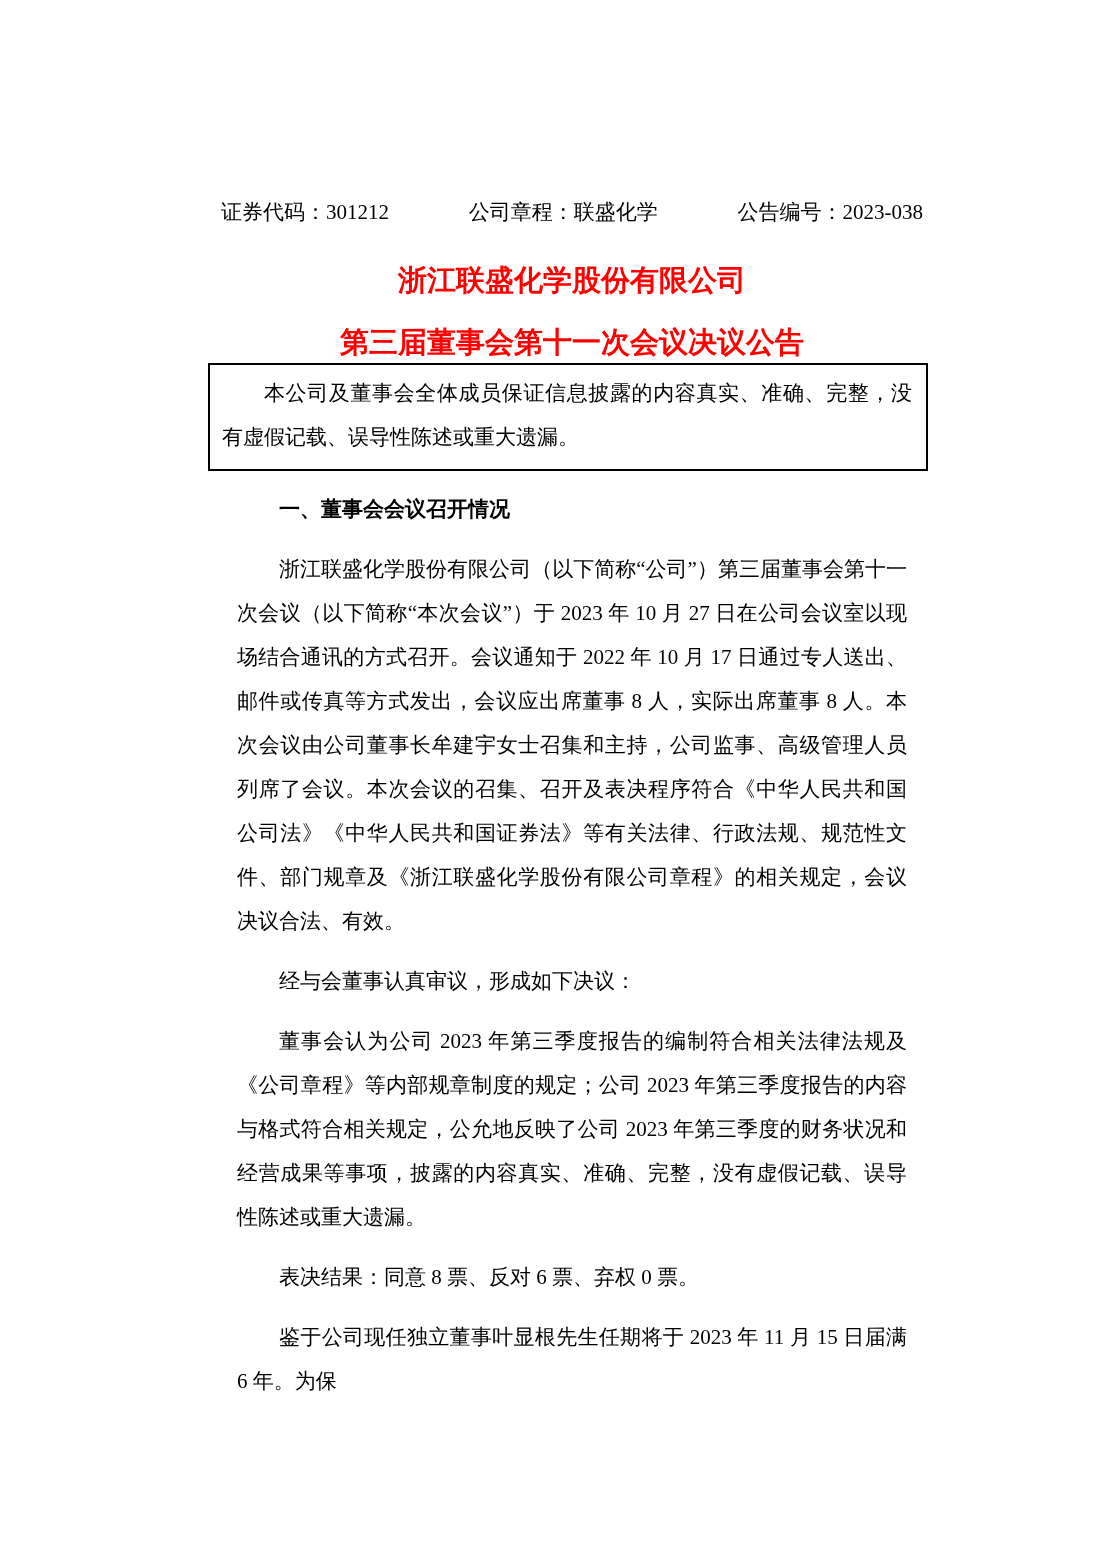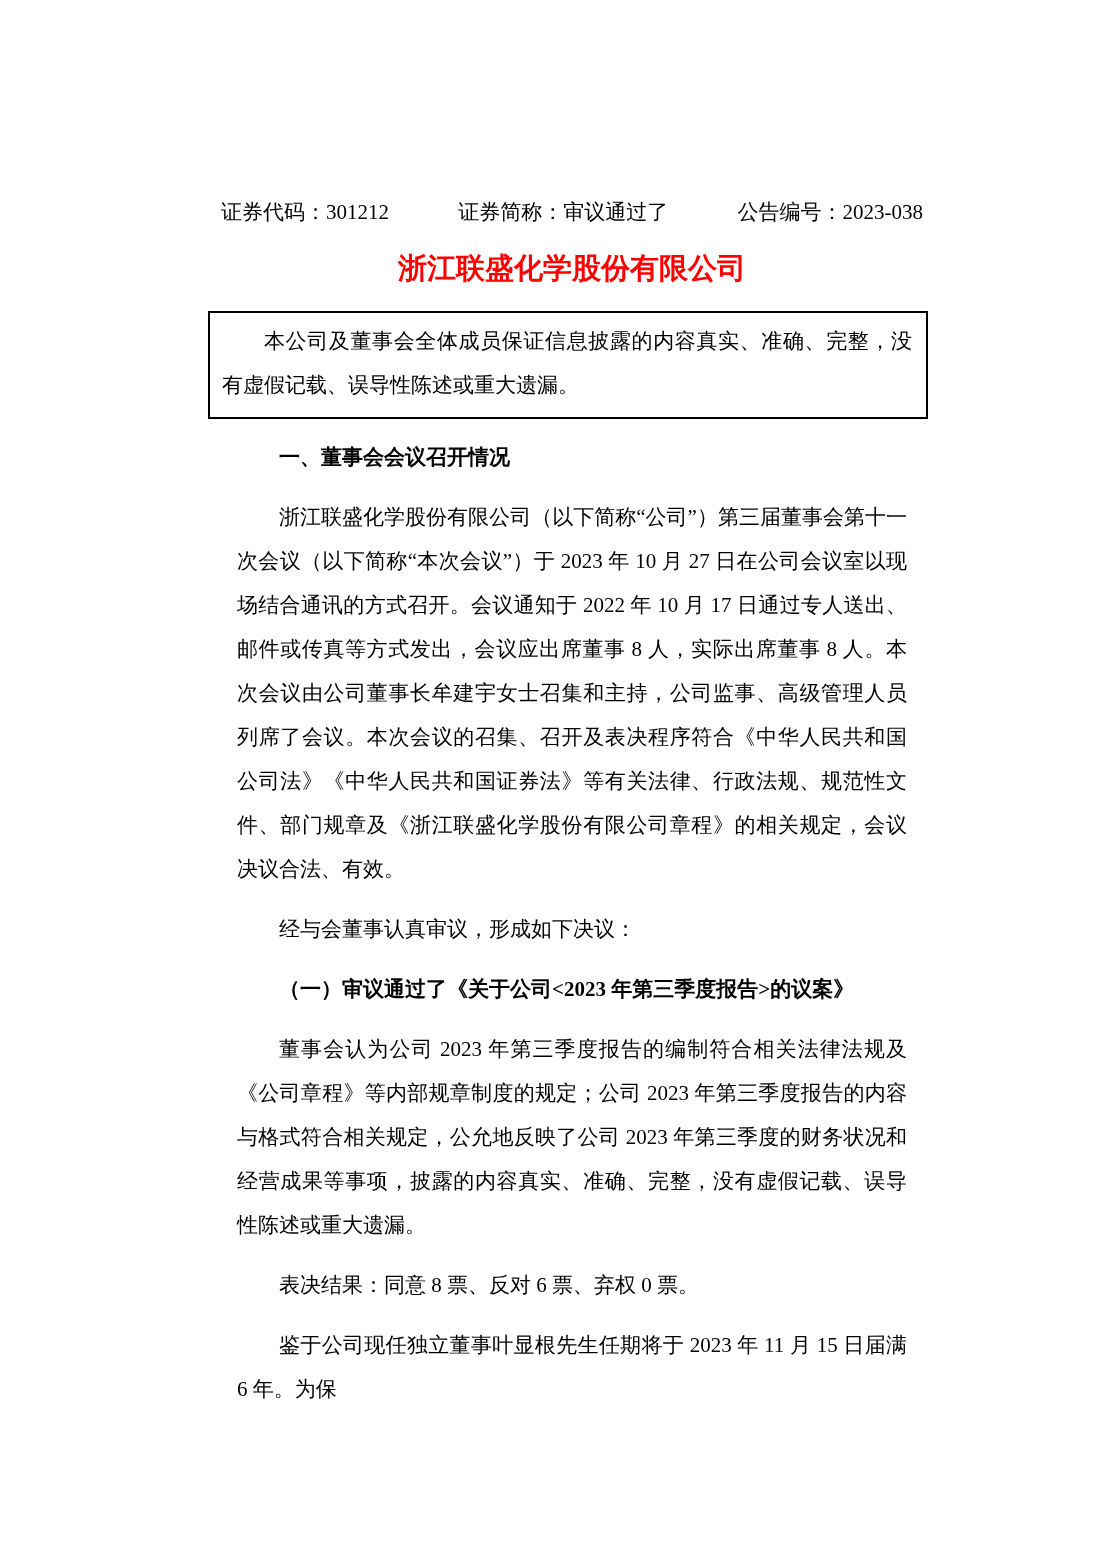--- a/index.html
+++ b/index.html
@@ -28,25 +28,25 @@
     white-space: nowrap;
   }
   .doc-title {
     text-align: center;
     color: #ff0000;
     font-weight: bold;
     font-size: 29px;
     line-height: 36px;
     margin: 0;
   }
-  .doc-title.line1 { margin-top: 24px; }
+  .doc-title.line1 { margin-top: 36px; }
   .doc-title.line2 { margin-top: 26px; }
   .disclaimer-box {
     box-sizing: border-box;
-    margin-top: 25px;
+    margin-top: 3px;
     margin-left: -13px;
     margin-right: -5px;
     border: 2px solid #000000;
     padding: 6px 14px 10px 12px;
   }
   .disclaimer-box p {
     margin: 0;
     font-size: 21px;
     line-height: 44px;
     text-indent: 2em;
@@ -65,33 +65,33 @@
   
   .para, .disclaimer-box p { word-break: break-all; }
 </style>
 </head>
 <body>
 
 <div class="page">
 
   <div class="header-row">
     <span>证券代码：301212</span>
-    <span>证券简称：审议通过了</span>
+    <span>公司章程：联盛化学</span>
     <span>公告编号：2023-038</span>
   </div>
 
   <h1 class="doc-title line1">浙江联盛化学股份有限公司</h1>
+  <h1 class="doc-title line2">第三届董事会第十一次会议决议公告</h1>
 
   <div class="disclaimer-box">
     <p>本公司及董事会全体成员保证信息披露的内容真实、准确、完整，没有虚假记载、误导性陈述或重大遗漏。</p>
   </div>
 
   <div class="body-text">
     <h2 class="sec-heading">一、董事会会议召开情况</h2>
     <p class="para">浙江联盛化学股份有限公司（以下简称“公司”）第三届董事会第十一次会议（以下简称“本次会议”）于 2023 年 10 月 27 日在公司会议室以现场结合通讯的方式召开。会议通知于 2022 年 10 月 17 日通过专人送出、邮件或传真等方式发出，会议应出席董事 8 人，实际出席董事 8 人。本次会议由公司董事长牟建宇女士召集和主持，公司监事、高级管理人员列席了会议。本次会议的召集、召开及表决程序符合《中华人民共和国公司法》《中华人民共和国证券法》等有关法律、行政法规、规范性文件、部门规章及《浙江联盛化学股份有限公司章程》的相关规定，会议决议合法、有效。</p>
     <p class="para">经与会董事认真审议，形成如下决议：</p>
-    <h2 class="sec-heading">（一）审议通过了《关于公司&lt;2023 年第三季度报告&gt;的议案》</h2>
     <p class="para">董事会认为公司 2023 年第三季度报告的编制符合相关法律法规及《公司章程》等内部规章制度的规定；公司 2023 年第三季度报告的内容与格式符合相关规定，公允地反映了公司 2023 年第三季度的财务状况和经营成果等事项，披露的内容真实、准确、完整，没有虚假记载、误导性陈述或重大遗漏。</p>
     <p class="para">表决结果：同意 8 票、反对 6 票、弃权 0 票。</p>
     <p class="para">鉴于公司现任独立董事叶显根先生任期将于 2023 年 11 月 15 日届满 6 年。为保</p>
   </div>
 
 </div>
 
 </body></html>

